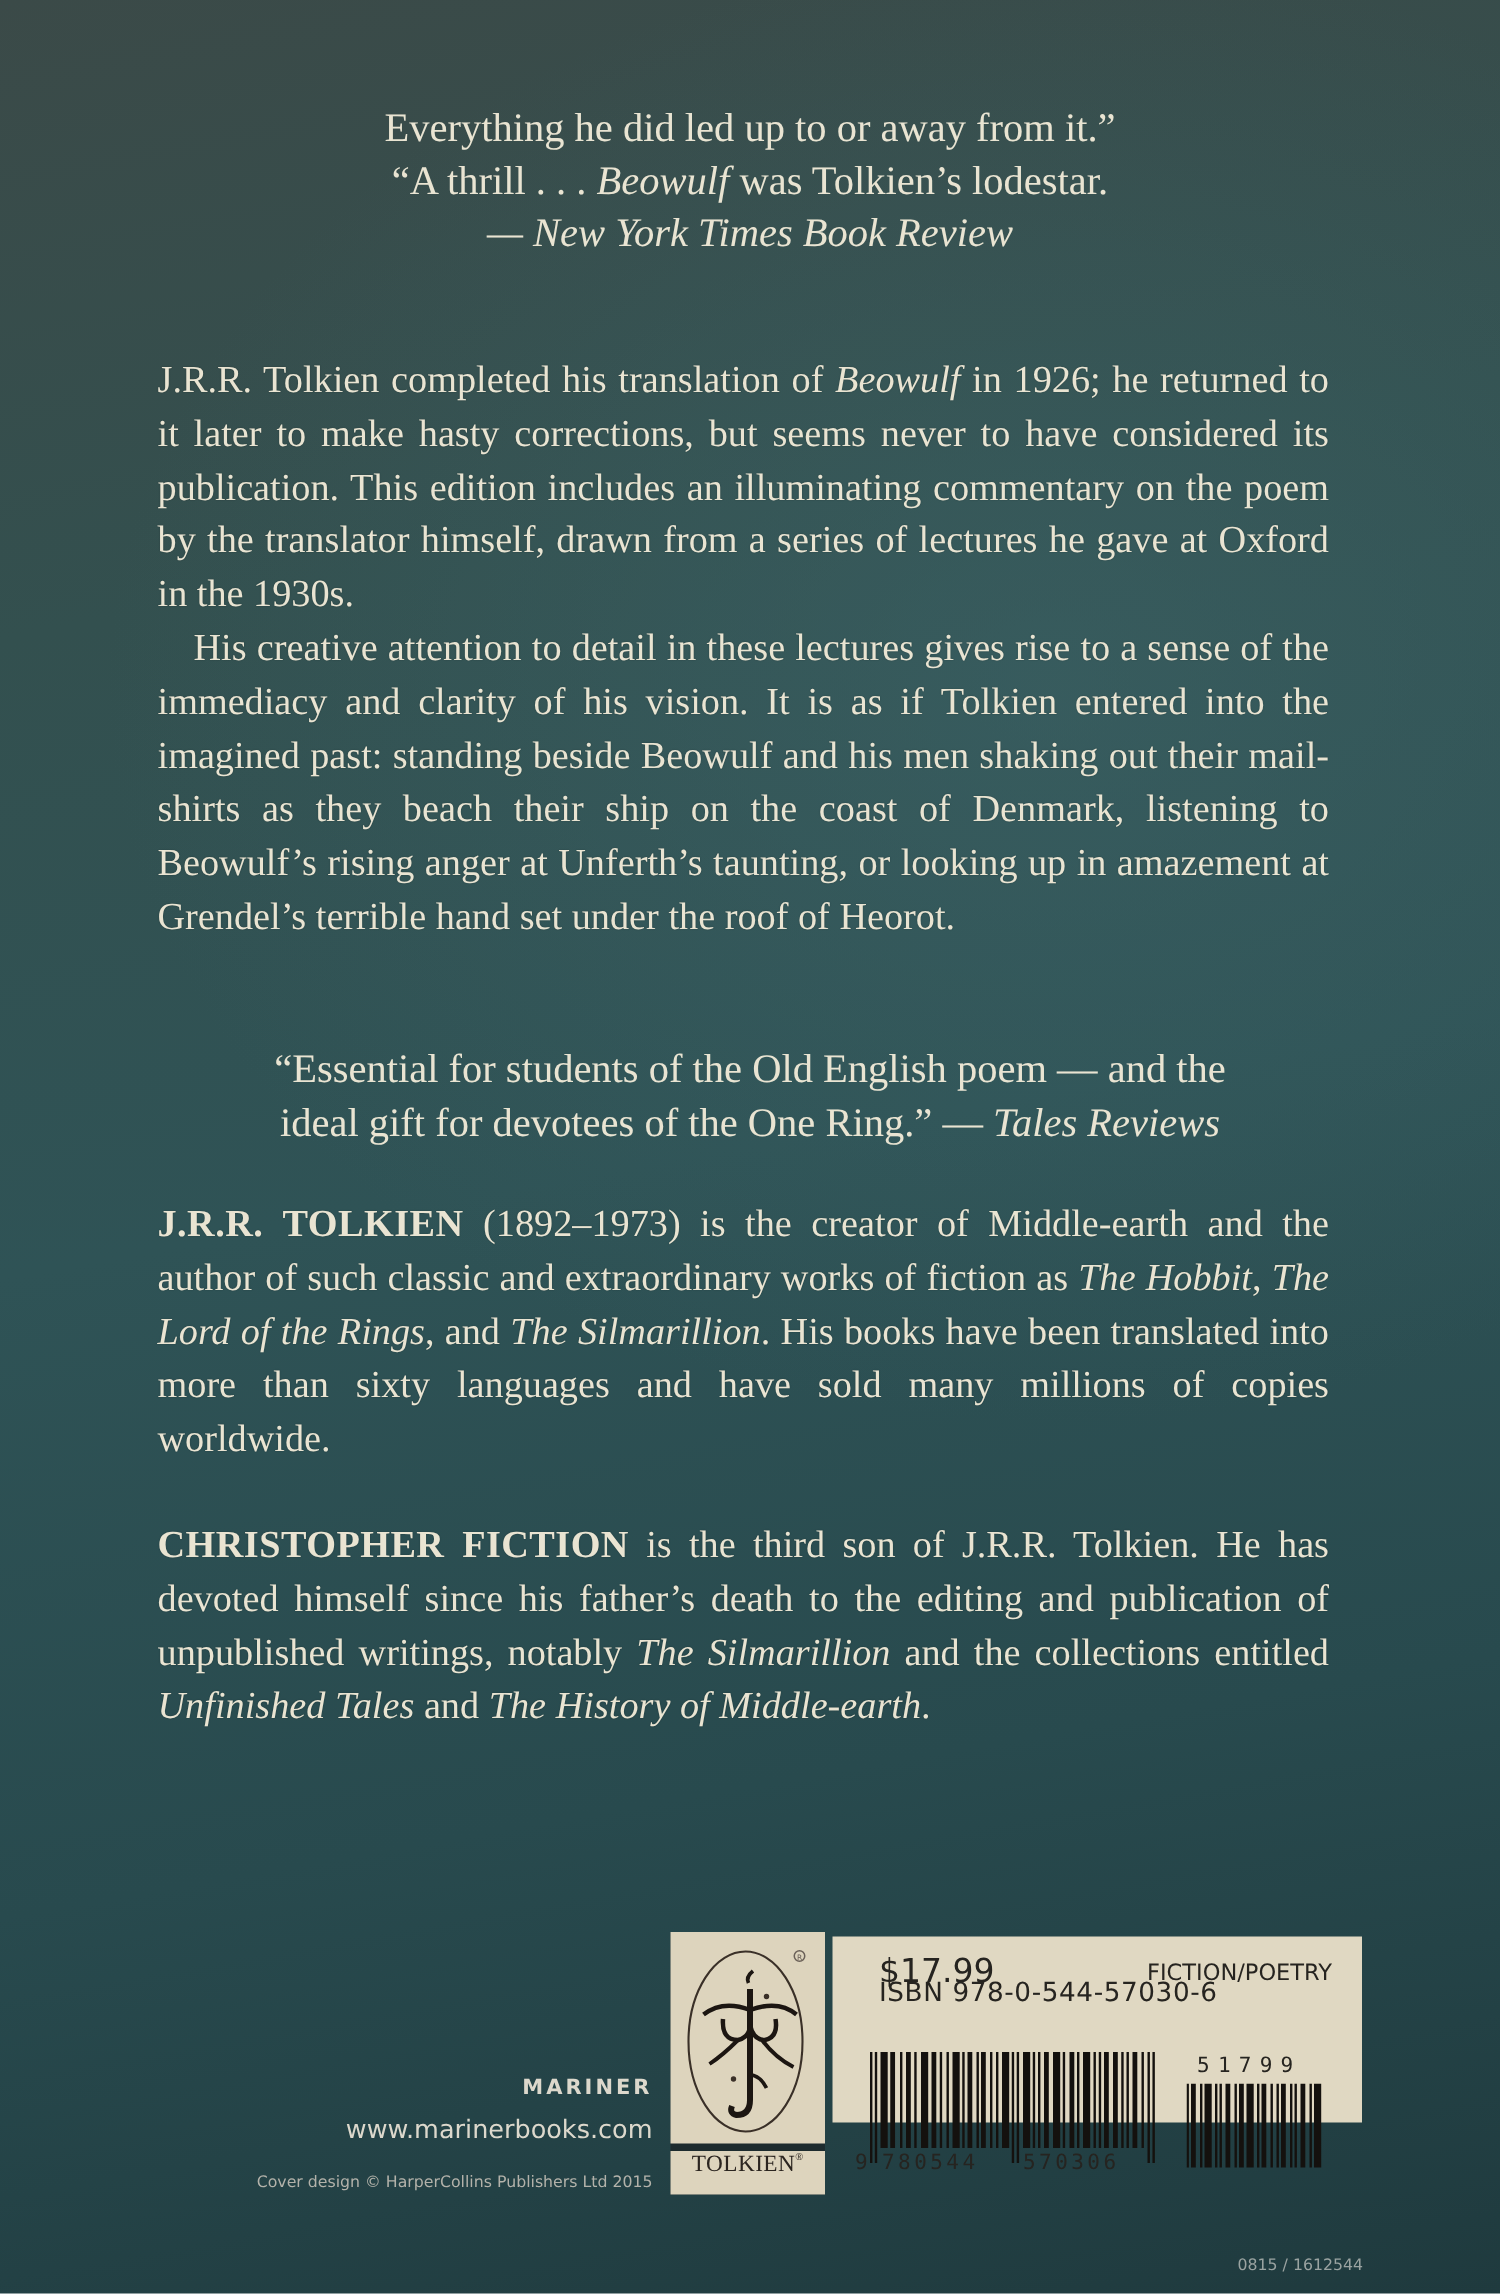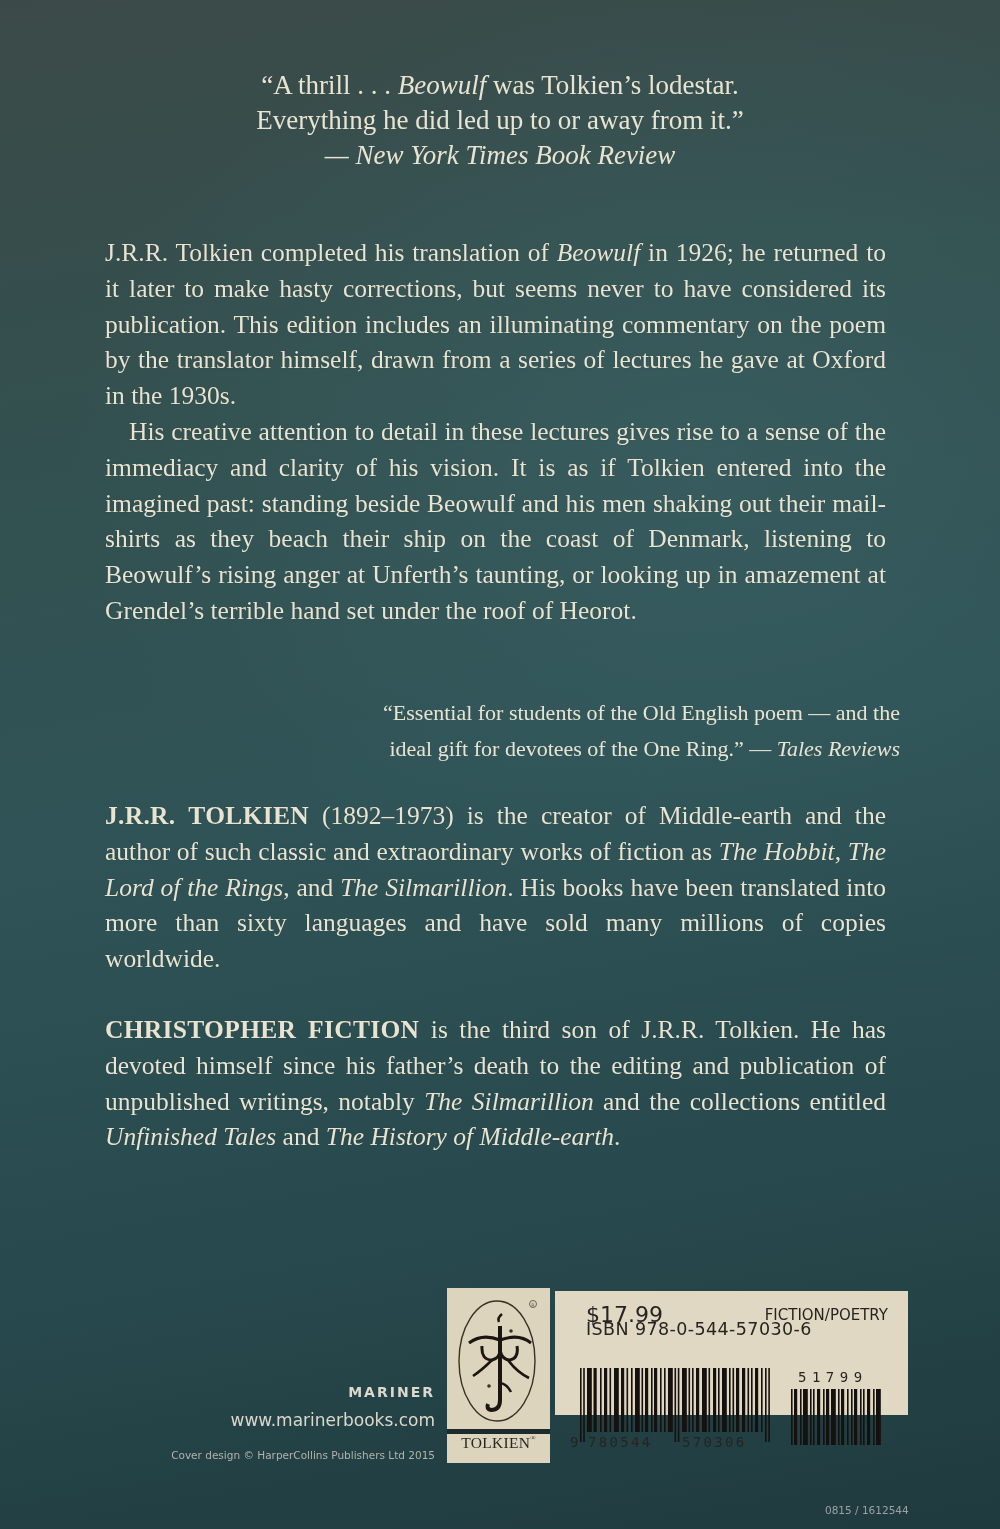--- a/index.html
+++ b/index.html
@@ -11,21 +11,21 @@
     font-family: "DejaVu Serif", "Liberation Serif", serif;
     color: #e9e4d2;
   }
   .cover { position: absolute; left: 0; top: 0; width: 1000px; height: 1529px; }
   .txt { position: absolute; left: 105px; width: 781px; font-family: "Liberation Serif", "DejaVu Serif", serif; font-size: 25.5px; line-height: 35.8px; text-align: justify; text-shadow: 0 0 1px rgba(0,0,0,0.3); }
   .txt p { margin: 0; }
   .indent { text-indent: 24px; }
   i { font-style: italic; }
   .quote1 { position: absolute; left: 150px; width: 700px; top: 68px; text-align: center; font-family: "Liberation Serif", serif; font-size: 27px; line-height: 35px; }
   .quote1 .attr { display: block; font-style: italic; }
-  .quote2 { position: absolute; left: 100px; width: 800px; top: 695px; text-align: right; font-family: "Liberation Serif", serif; font-size: 22px; line-height: 35.5px; }
+  .quote2 { position: absolute; left: 100px; width: 800px; top: 695px; text-align: center; font-family: "Liberation Serif", serif; font-size: 27px; line-height: 35.5px; }
   .sc { letter-spacing: 0.3px; font-weight: bold; }
   .pub { position: absolute; right: 565px; text-align: right; font-family: "DejaVu Sans", sans-serif; color: #dcd8cc; }
   .mariner { top: 1384px; font-size: 14px; letter-spacing: 2px; font-weight: bold; }
   .url { top: 1410px; font-size: 17px; }
   .credit { top: 1449px; font-size: 10.5px; color: #b3b2aa; right: 565px; }
   .code { position: absolute; left: 825px; top: 1504px; font-family: "DejaVu Sans", sans-serif; font-size: 10.5px; color: #9aa3a1; }
   .mono-box { position: absolute; left: 447px; top: 1288px; width: 103px; height: 175px; background: #1d2b2e; }
   .mono-top { position: absolute; left: 0; top: 0; width: 103px; height: 141px; background: #ddd4bd; }
   .mono-bot { position: absolute; left: 0; top: 146px; width: 103px; height: 29px; background: #ddd4bd; display: flex; justify-content: center; font-family: "Liberation Serif", serif; font-size: 15.5px; color: #2b2520; letter-spacing: 0.3px; }
   .mono-bot sup { font-size: 7px; }
@@ -37,22 +37,22 @@
   .ean-digits { position: absolute; top: 143px; font-family: "DejaVu Sans Mono", monospace; font-size: 14px; letter-spacing: 2.3px; }
   .addon-digits { position: absolute; left: 243px; top: 78px; font-family: "DejaVu Sans Mono", monospace; font-size: 14px; letter-spacing: 5.5px; }
   .bar-addon { position: absolute; left: 236px; top: 98px; }
 </style>
 </head>
 <body>
 
 <div class="cover">
 
   <div class="quote1">
+    <div>Everything he did led up to or away from it.”</div>
     <div><span>“A thrill . . . </span><i>Beowulf</i><span> was Tolkien’s lodestar.</span></div>
-    <div>Everything he did led up to or away from it.”</div>
     <span class="attr">— New York Times Book Review</span>
   </div>
 
   <div class="txt" style="top:235px;">
     <p><span>J.R.R. Tolkien completed his translation of </span><i>Beowulf</i><span> in 1926; he returned to it later to make hasty corrections, but seems never to have considered its publication. This edition includes an illuminating commentary on the poem by the translator himself, drawn from a series of lectures he gave at Oxford in the 1930s.</span></p>
     <p class="indent">His creative attention to detail in these lectures gives rise to a sense of the immediacy and clarity of his vision. It is as if Tolkien entered into the imagined past: standing beside Beowulf and his men shaking out their mail-shirts as they beach their ship on the coast of Denmark, listening to Beowulf’s rising anger at Unferth’s taunting, or looking up in amazement at Grendel’s terrible hand set under the roof of Heorot.</p>
   </div>
 
   <div class="quote2">
     <div>“Essential for students of the Old English poem — and the</div>

